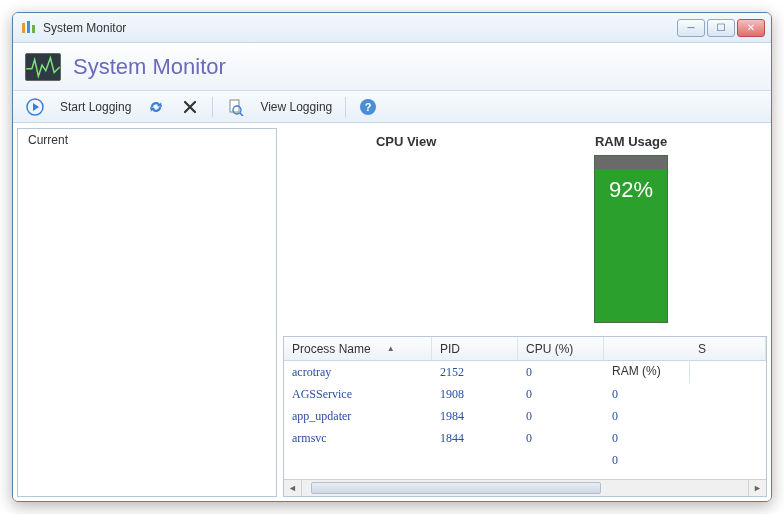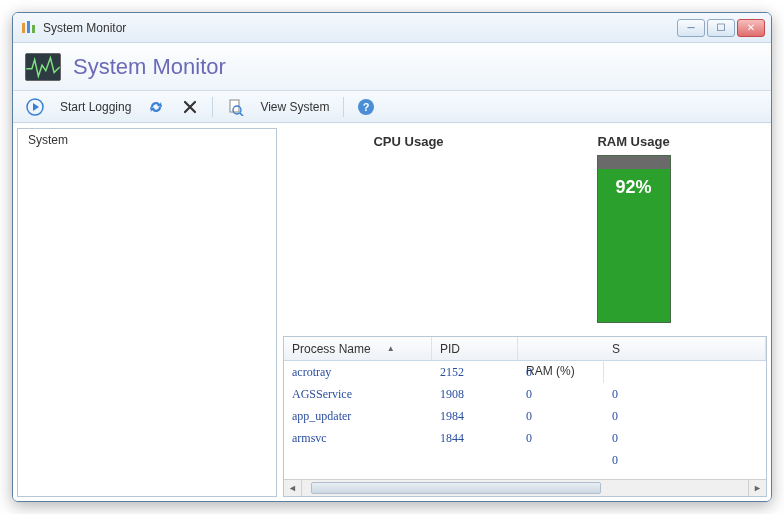--- a/index.html
+++ b/index.html
@@ -151,22 +151,22 @@
   .bar-fill {
     width: 100%;
     background: #2ca02c;
     position: relative;
     display: flex;
     align-items: flex-start;
     justify-content: center;
   }
   .bar-value {
     color: #fff;
-    font-weight: bold;
-    font-size: 18px;
+    font-weight: normal;
+    font-size: 22px;
     margin-top: 8px;
   }
   .table-wrap {
     flex: 1;
     border: 1px solid #b7c7d6;
     display: flex;
     flex-direction: column;
     overflow: hidden;
     margin-left: 6px;
   }
@@ -292,63 +292,66 @@
     </div>
     <div class="tb-sep"></div>
     <div class="tb-btn">
       <span class="tb-icon">
         <svg viewBox="0 0 18 18">
             <rect x="4" y="2" width="9" height="12" fill="#fff" stroke="#888"></rect>
             <circle cx="11" cy="12" r="4" fill="none" stroke="#3a7fd6" stroke-width="1.4"></circle>
             <line x1="14" y1="15" x2="17" y2="18" stroke="#3a7fd6" stroke-width="1.6"></line>
           </svg>
       </span>
-      <span>View System</span>
+      <span>View Logging</span>
     </div>
     <div class="tb-sep"></div>
     <div class="tb-btn">
       <span class="tb-icon">
         <svg viewBox="0 0 18 18">
             <circle cx="9" cy="9" r="8" fill="#4a8ed6"></circle>
             <text x="9" y="13" text-anchor="middle" font-size="11" font-weight="bold" fill="#fff">?</text>
           </svg>
       </span>
     </div>
   </div>
 
   <div class="content">
     <div class="sidebar">
       <div class="sidebar-item">
-        <span>System</span>
+        <span>Current</span>
       </div>
     </div>
 
     <div class="main">
       <div class="gauges">
         <div class="gauge">
-          <div class="gauge-label">CPU Usage</div>
+          <div class="gauge-label">CPU View</div>
         </div>
         <div class="gauge">
           <div class="gauge-label">RAM Usage</div>
           <div class="bar">
             <div class="bar-fill" id="ram-fill" style="height: 92%;">
               <span class="bar-value">92%</span>
             </div>
           </div>
         </div>
       </div>
 
       <div class="table-wrap">
         <div class="thead">
           <div class="th col-name">
             <span>Process Name</span>
             <span class="sort">▲</span>
           </div>
           <div class="th col-pid">
             <span>PID</span>
+          </div>
+          <div class="th col-cpu">
+            <span>CPU (%)</span>
           </div>
           <div class="th col-ram">
             <span>RAM (%)</span>
           </div>
           <div class="th col-last">
             <span>S</span>
           </div>
         </div>
         <div class="tbody" id="tbody">
             <div class="trow">

